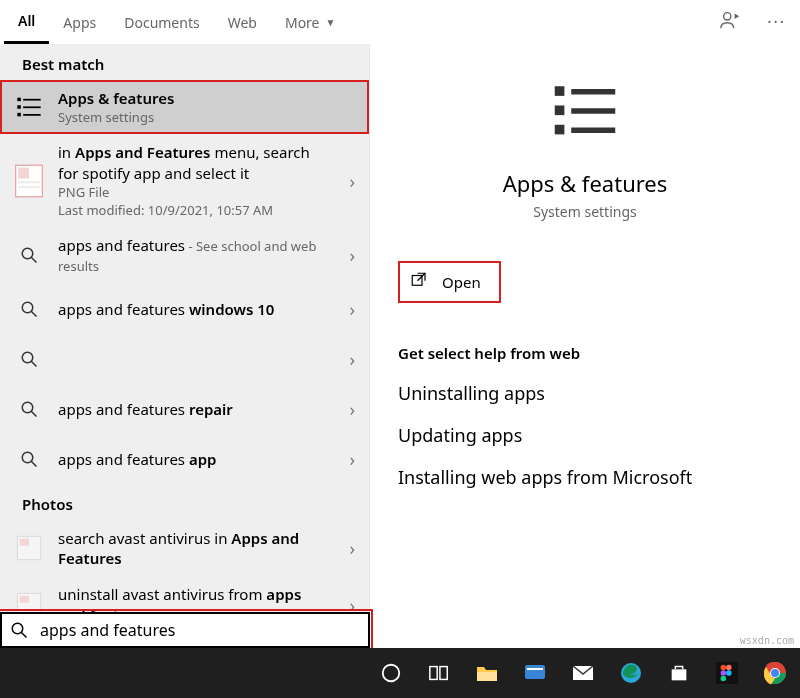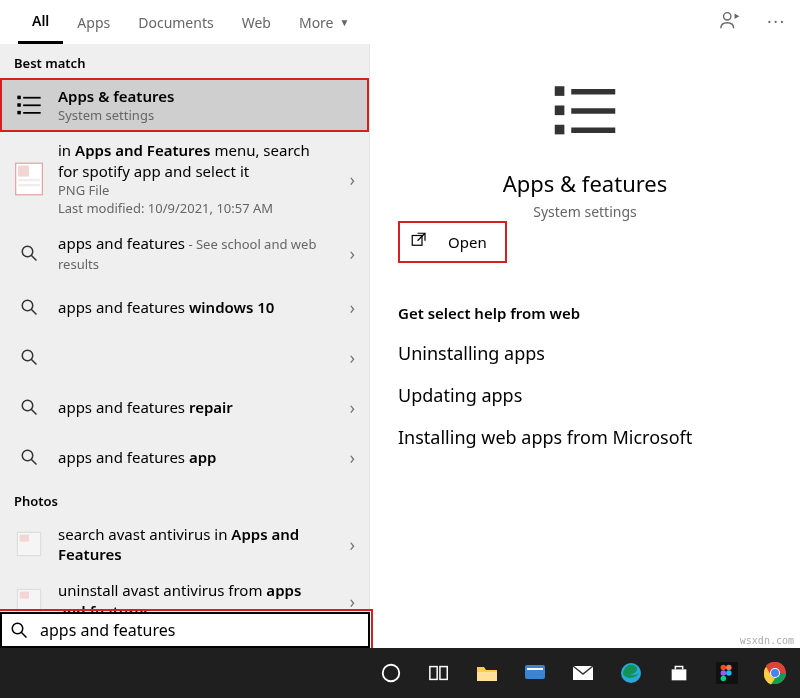--- a/index.html
+++ b/index.html
@@ -5,41 +5,41 @@
   * { box-sizing: border-box; }
   html, body { margin: 0; padding: 0; }
   body {
     width: 800px; height: 698px;
     font-family: "Segoe UI", -apple-system, system-ui, sans-serif;
     font-size: 14px; color: #000; background: #fff;
     position: relative; overflow: hidden;
   }
   .tabs {
     display: flex; align-items: center; height: 44px;
-    padding: 0 18px;
+    padding: 0 4px;
   }
   .tab {
     padding: 0 14px; height: 44px; display: flex; align-items: center;
     font-size: 14px; color: #666; cursor: pointer;
   }
   .tab.active { color: #000; font-weight: 600; border-bottom: 3px solid #000; }
   .tab .chev { margin-left: 6px; font-size: 10px; }
   .tabs-right {
     position: absolute; right: 10px; top: 0; height: 44px;
     display: flex; align-items: center; gap: 18px;
   }
   .icon-btn { color: #666; cursor: pointer; padding: 4px; }
   .ellipsis { letter-spacing: 2px; font-size: 16px; }
   .content { display: flex; height: 604px; }
   .left-pane {
     width: 370px; background: #efefef;
     border-right: 1px solid #e5e5e5;
     overflow: hidden;
   }
-  .section-hdr { font-size: 13px; font-weight: 600; padding: 10px 14px 6px; }
+  .section-hdr { font-size: 15px; font-weight: 600; padding: 10px 14px 6px; margin-left: 8px; }
   .result {
     display: flex; align-items: center; padding: 8px 12px;
     position: relative; cursor: pointer;
   }
   .result .thumb {
     width: 34px; height: 34px; margin-right: 12px;
     display: flex; align-items: center; justify-content: center;
     flex-shrink: 0;
   }
   .result .body { flex: 1; padding-right: 30px; }
@@ -51,22 +51,22 @@
     color: #777; font-size: 18px;
   }
   .result.selected { background: #cfcfcf; }
   .result.highlighted { outline: 2px solid #d62020; outline-offset: -2px; }
   .right-pane { flex: 1; padding: 24px 28px; background: #fff; position: relative; }
   .hero { text-align: center; margin-top: 10px; }
   .hero-icon { display: inline-block; margin-bottom: 20px; }
   .hero-title { font-size: 22px; font-weight: 400; margin: 0; }
   .hero-sub { font-size: 14px; color: #666; margin-top: 4px; }
   .open-btn {
-    display: inline-flex; align-items: center; gap: 20px;
-    padding: 8px 18px 8px 10px; 
+    display: inline-flex; align-items: center; gap: 14px;
+    padding: 8px 18px 8px 10px; margin-top: 40px;
     border: 2px solid #d62020; font-size: 15px; cursor: pointer;
   }
   .help-hdr { font-size: 15px; font-weight: 600; margin-top: 40px; }
   .help-link { font-size: 18px; margin-top: 18px; cursor: pointer; }
   .searchbar {
     position: absolute; left: 0; bottom: 50px; width: 370px;
     display: flex; align-items: center; height: 36px;
     background: #fff; border: 2px solid #000;
     outline: 2px solid #d62020; outline-offset: 1px;
   }

